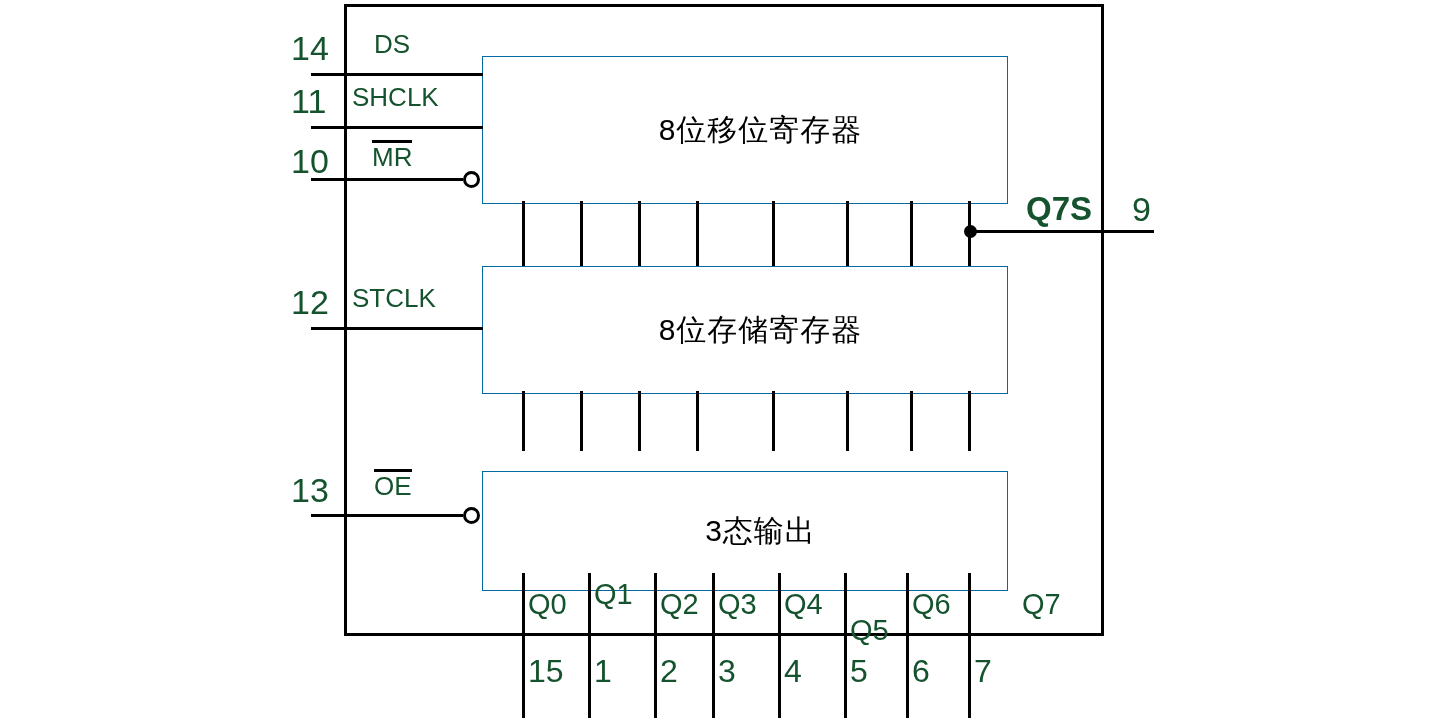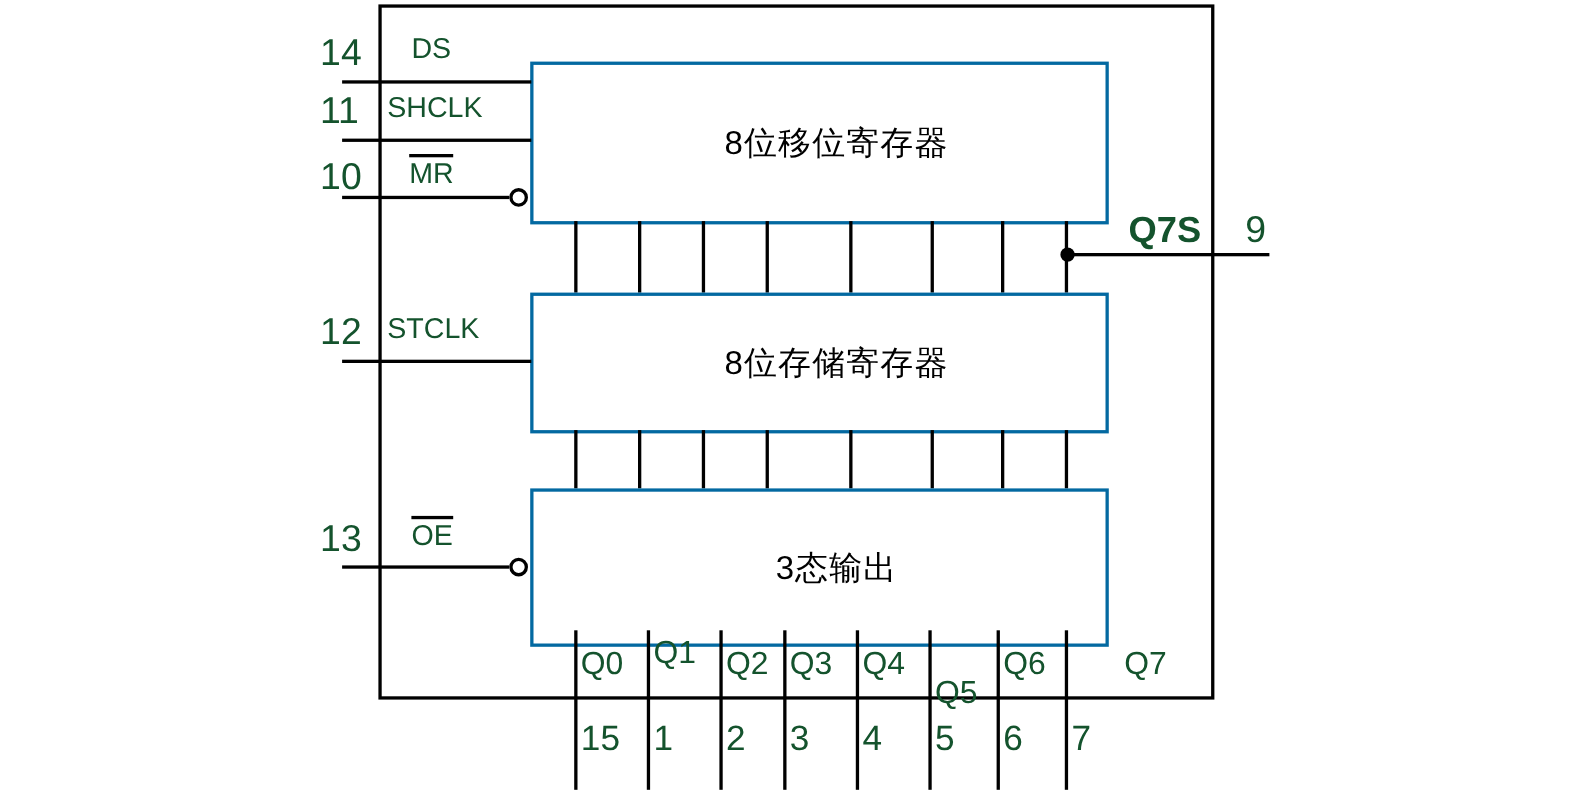--- a/index.html
+++ b/index.html
@@ -26,21 +26,21 @@
 
   .boxfr {
     position: absolute;
     border: 3px solid #000000;
     box-sizing: border-box;
     background: transparent;
   }
 
   .blk {
     position: absolute;
-    border: 3px solid #0369a1;
+    border: 1px solid #0369a1;
     box-sizing: border-box;
     background: #ffffff;
     display: flex;
     align-items: center;
     justify-content: center;
     padding-left: 31px;
   }
   .blk-label {
     font-size: 30px;
     color: #000000;
@@ -145,21 +145,21 @@
 
   <div class="ln vline" style="left:522px; top:391px; height:60px;"></div>
   <div class="ln vline" style="left:580px; top:391px; height:60px;"></div>
   <div class="ln vline" style="left:638px; top:391px; height:60px;"></div>
   <div class="ln vline" style="left:696px; top:391px; height:60px;"></div>
   <div class="ln vline" style="left:772px; top:391px; height:60px;"></div>
   <div class="ln vline" style="left:846px; top:391px; height:60px;"></div>
   <div class="ln vline" style="left:910px; top:391px; height:60px;"></div>
   <div class="ln vline" style="left:968px; top:391px; height:60px;"></div>
 
-  <div class="blk" style="left:482px; top:444px; width:526px; height:144px;">
+  <div class="blk" style="left:482px; top:471px; width:526px; height:120px;">
     <span class="blk-label">3态输出</span>
   </div>
 
   <div class="txt pinnum" style="left:291px; top:473px;">13</div>
   <div class="txt pinname" style="left:374px; top:473px;"><span class="ovl">OE</span></div>
   <div class="ln hline" style="left:311px; top:514px; width:152px;"></div>
   <div class="bubble" style="left:463px; top:507px;"></div>
 
   <div class="ln vline" style="left:522px; top:573px; height:145px;"></div>
   <div class="txt outname" style="left:528px; top:590px;">Q0</div>

